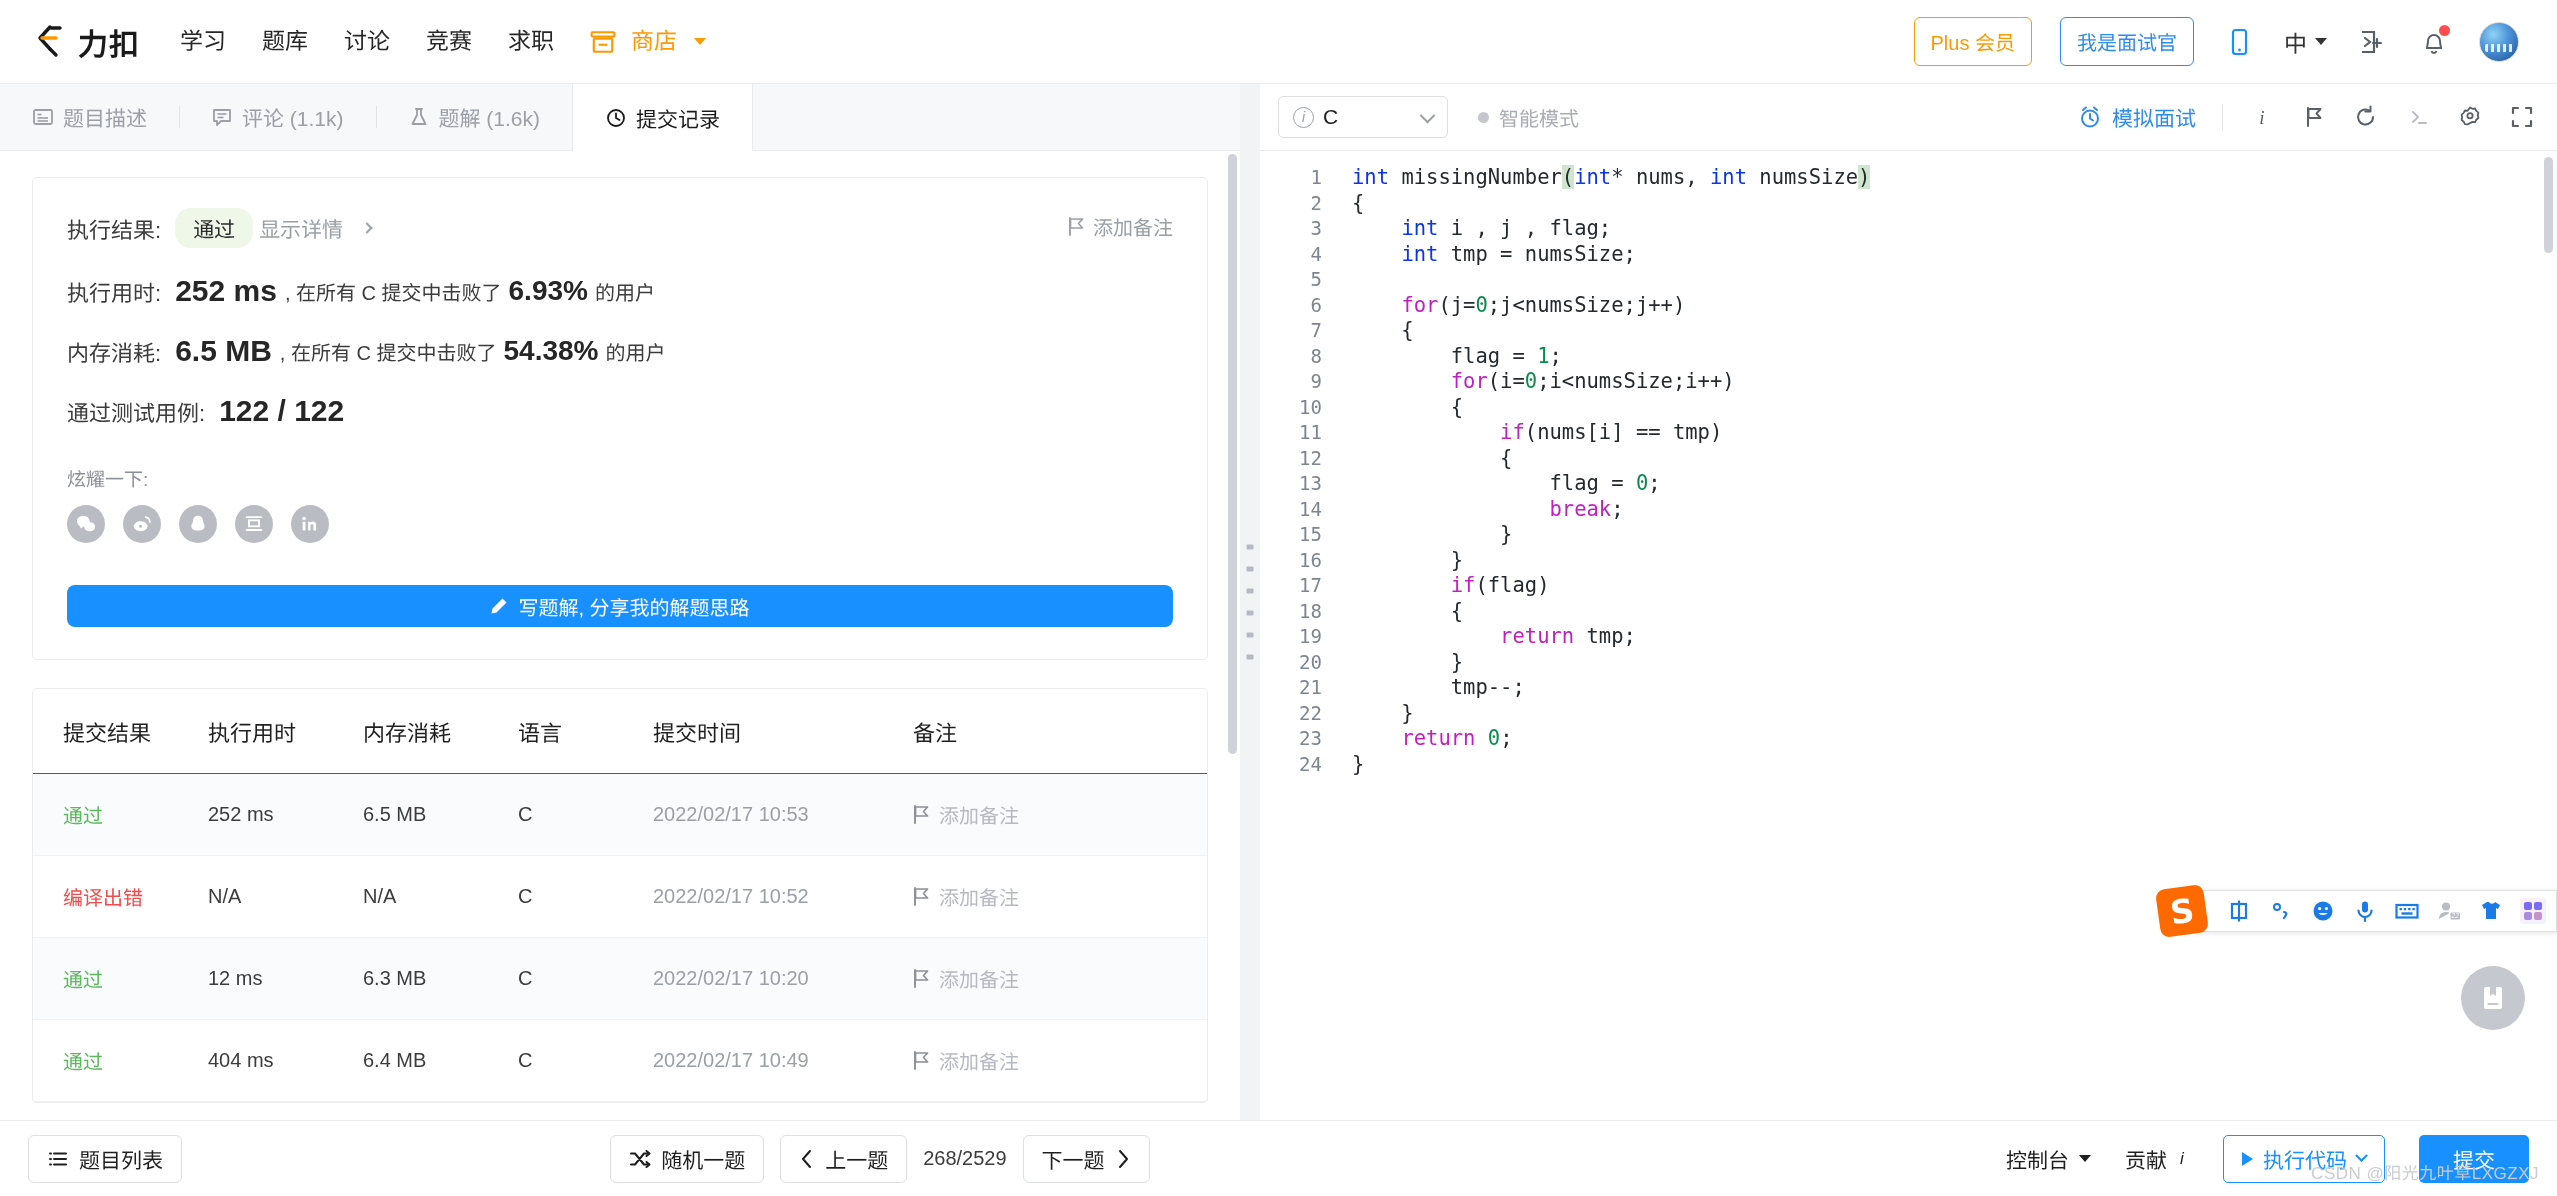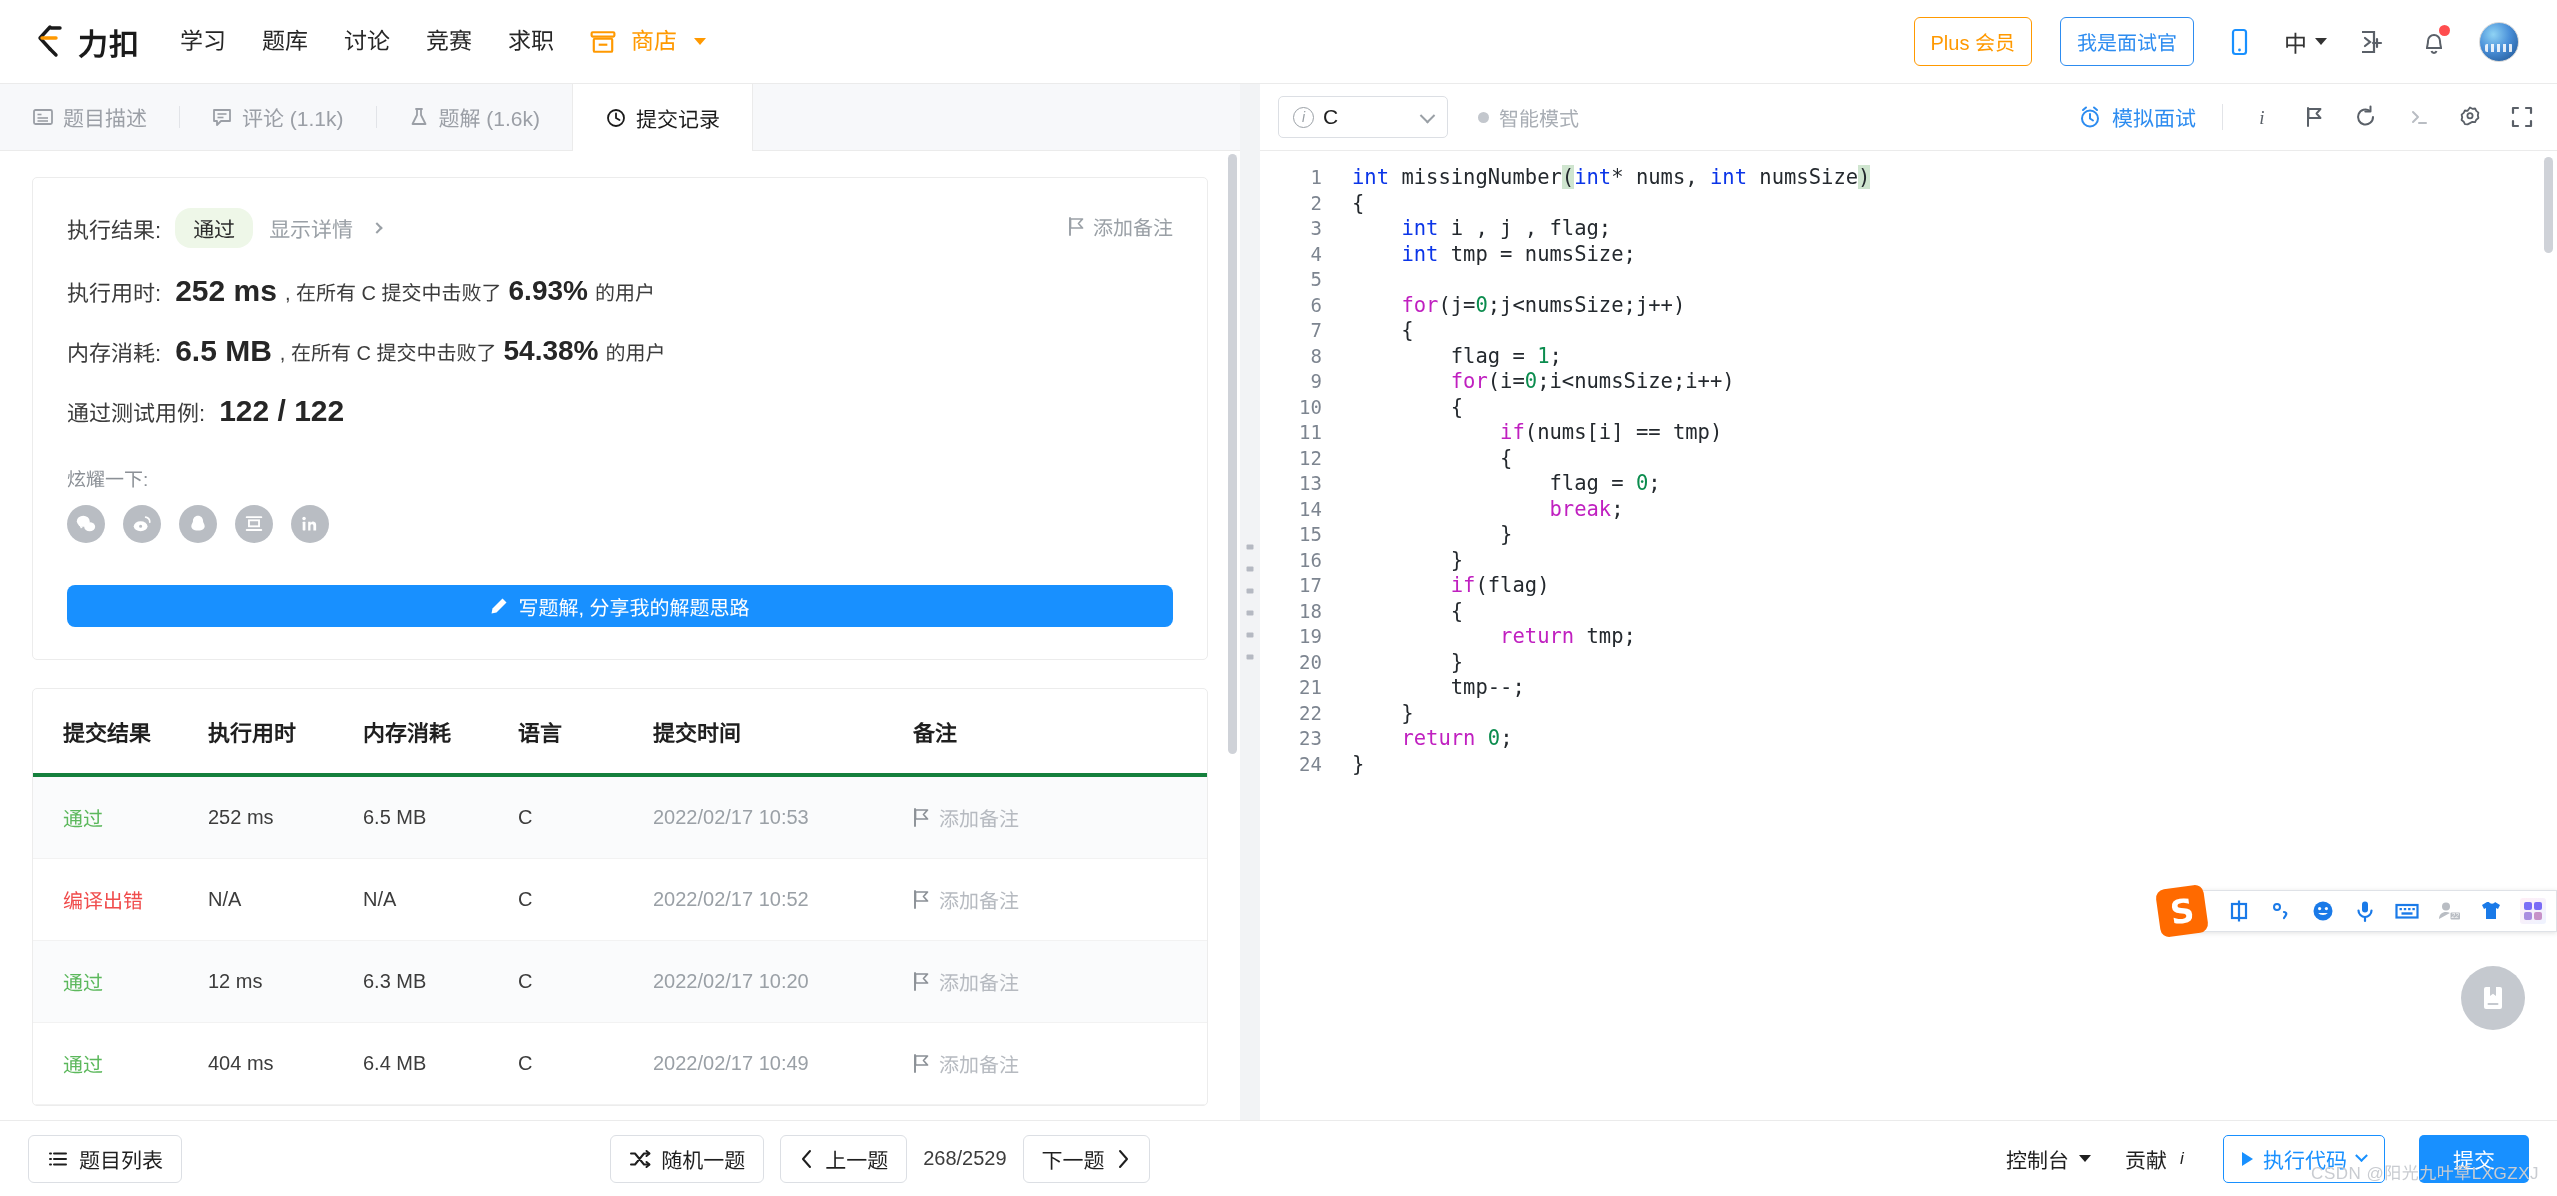--- a/index.html
+++ b/index.html
@@ -112,21 +112,21 @@
     padding: 30px 34px 32px 34px; position: relative;
   }
   .row-line { display: flex; align-items: center; margin-bottom: 26px; }
   .row-line:last-child { margin-bottom: 0; }
   .lbl { font-size: 22px; color: #3c3c3c; white-space: nowrap; }
   .pill-pass {
     background: #eef7e8; color: #2b2b2b; font-size: 21px;
     border-radius: 16px; padding: 5px 18px; margin-left: 14px;
   }
   .detail-link {
-    font-size: 21px; color: #9aa0a6; margin-left: 16px; cursor: pointer;
+    font-size: 21px; color: #9aa0a6; margin-left: 6px; cursor: pointer;
     display: flex; align-items: center; gap: 20px;
   }
   .chev-r {
     display:inline-block; width:8px; height:8px;
     border-top: 2px solid currentColor; border-right: 2px solid currentColor;
     transform: rotate(45deg);
   }
   .big-num {
     font-size: 30px; font-weight: 700; color: #262626; margin: 0 8px 0 14px;
     white-space: nowrap;
@@ -157,22 +157,22 @@
   }
   .pen-ic { width: 18px; height: 18px; }
 
   
   .tbl-card {
     margin-top: 28px; border: 1px solid #ececec; border-radius: 5px;
     background: #fff; overflow: hidden;
   }
   table { width: 100%; border-collapse: collapse; }
   thead th {
-    text-align: left; font-size: 22px; font-weight: 700; color: #1f1f1f;
-    padding: 26px 0 26px 0; border-bottom: 4px solid #15803d;
+    text-align: left; font-size: 22px; font-weight: 400; color: #1f1f1f;
+    padding: 26px 0 26px 0; border-bottom: 1px solid #15803d;
   }
   tbody td {
     font-size: 20px; color: #3c3c3c; padding: 26px 0;
     border-bottom: 1px solid #f2f2f2;
   }
   tbody tr:nth-child(odd) { background: #fafbfc; }
   th:nth-child(1), td:nth-child(1) { padding-left: 30px; width: 175px; }
   th:nth-child(2), td:nth-child(2) { width: 155px; }
   th:nth-child(3), td:nth-child(3) { width: 155px; }
   th:nth-child(4), td:nth-child(4) { width: 135px; }

